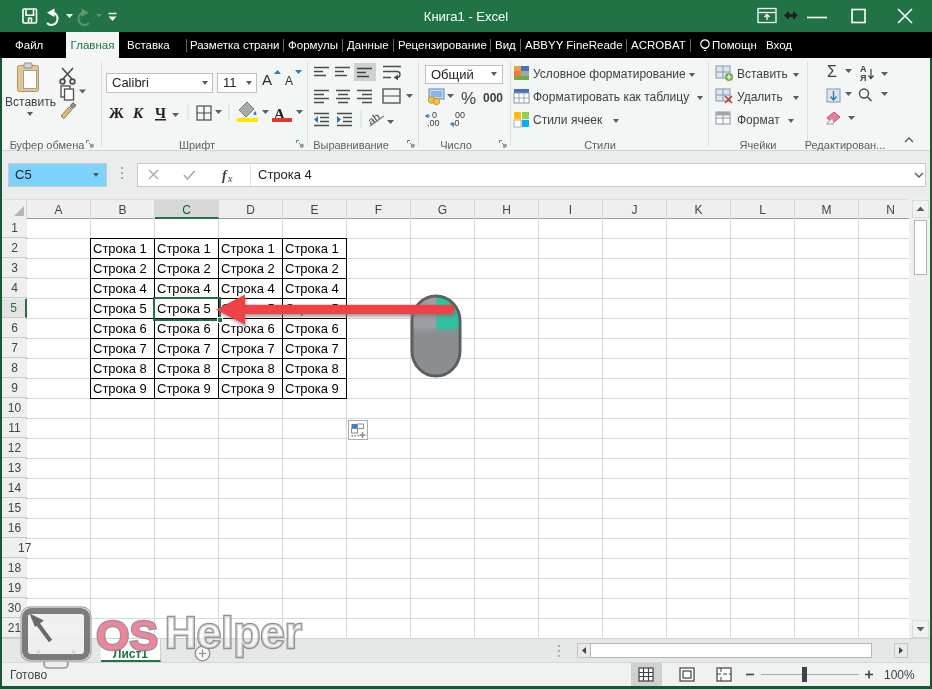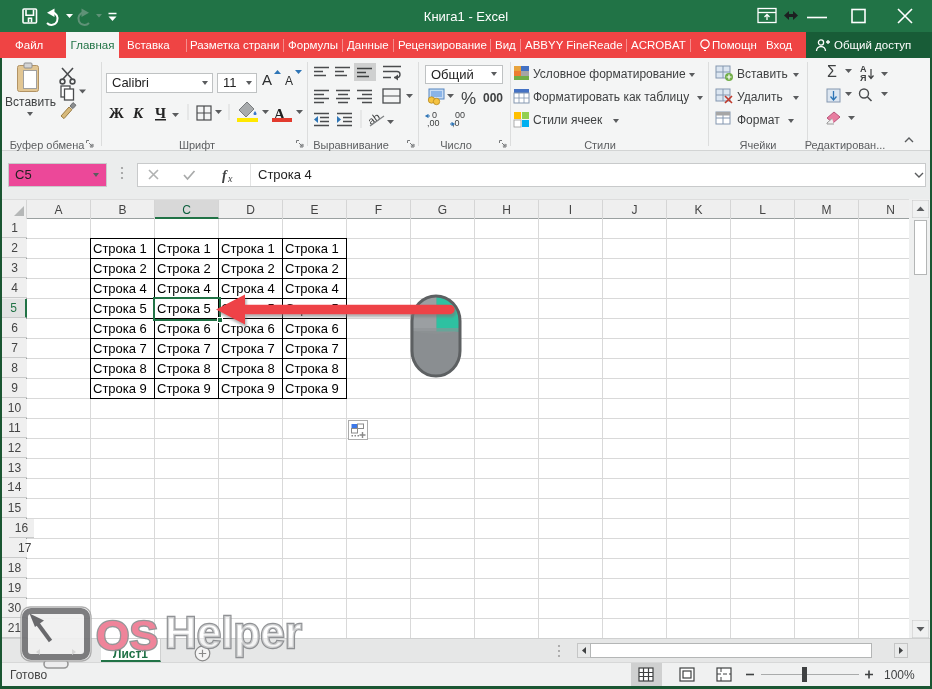--- a/index.html
+++ b/index.html
@@ -1,36 +1,36 @@
 <!DOCTYPE html>
 <html><head><meta charset="utf-8"><style>
 *{margin:0;padding:0;box-sizing:border-box}
 html,body{width:932px;height:689px;overflow:hidden}
 body{font-family:"Liberation Sans",sans-serif;position:relative;background:#fff}
 .abs{position:absolute}
 
 #titlebar{position:absolute;left:0;top:0;width:932px;height:32px;background:#217346;color:#fff}
 #title{position:absolute;left:0;top:9px;width:932px;text-align:center;font-size:13px;color:#fff}
 
-#tabrow{position:absolute;left:0;top:32px;width:932px;height:26px;background:#ef4444;color:#fff;font-size:11.5px}
+#tabrow{position:absolute;left:0;top:32px;width:932px;height:26px;background:#000000;color:#fff;font-size:11.5px}
 .tab{position:absolute;top:0;height:26px;line-height:26px;color:#fff;white-space:nowrap}
 .tabsep{position:absolute;top:7px;width:1px;height:13px;background:rgba(255,255,255,0.4)}
 #tabsel{position:absolute;left:66px;top:0;width:53px;height:26px;background:#f4f5f5;color:#217346;text-align:center;line-height:26px}
 #sharebtn{position:absolute;left:806px;top:0;width:126px;height:26px;background:#185c37;color:#fff;line-height:26px;font-size:11.5px}
 
 #ribbon{position:absolute;left:0;top:58px;width:932px;height:93px;background:#f4f5f5;border-bottom:1px solid #d2d4d4}
 .gsep{position:absolute;top:62px;width:1px;height:84px;background:#dcdddd}
 .glabel{position:absolute;top:139px;font-size:11px;color:#5c5e60;text-align:center}
 .launcher{position:absolute;width:10px;height:10px}
 .combo{position:absolute;background:#fff;border:1px solid #bfc2c3;font-size:13px;color:#222;padding-left:5px}
 .dda{position:absolute;width:0;height:0;border-left:3.5px solid transparent;border-right:3.5px solid transparent;border-top:4px solid #5a5c5e}
 .rtext{position:absolute;font-size:12px;color:#3f4142;white-space:nowrap}
 
 #fbar{position:absolute;left:2px;top:151px;width:928px;height:48px;background:#ebeded}
-#namebox{position:absolute;left:8px;top:163px;width:99px;height:24px;background:#ec4899;border:1px solid #c8cacb;font-size:13px;color:#222;line-height:22px;padding-left:6px}
+#namebox{position:absolute;left:8px;top:163px;width:99px;height:24px;background:#7dd3fc;border:1px solid #c8cacb;font-size:13px;color:#222;line-height:22px;padding-left:6px}
 #fxbox{position:absolute;left:137px;top:163px;width:789px;height:24px;background:#fff;border:1px solid #c8cacb}
 #ftext{position:absolute;left:258px;top:167px;font-size:13px;color:#222}
 
 #colhdr{position:absolute;left:2px;top:199px;width:907px;height:20px;background:#efefef;border-bottom:1px solid #9aa0a0;border-top:1px solid #dcdddd}
 .ch{position:absolute;top:0;height:19px;font-size:12px;color:#444;text-align:center;line-height:20px;border-right:1px solid #d5d5d5}
 #rowhdr{position:absolute;left:2px;top:219px;width:25px;height:419px;background:#efefef;border-right:1px solid #9aa0a0}
 .rh{position:absolute;left:0;width:25px;height:19px;font-size:12px;color:#444;text-align:center;line-height:19px;border-bottom:1px solid #c9caca;background:#efefef}
 #gridarea{position:absolute;left:27px;top:219px;width:882px;height:419px;background:
 repeating-linear-gradient(to right,transparent 0px,transparent 63px,#d9d9d9 63px,#d9d9d9 64px),
 repeating-linear-gradient(to bottom,transparent 0px,transparent 19px,#d9d9d9 19px,#d9d9d9 20px),#fff}
@@ -119,28 +119,20 @@
   <div class="tab" style="left:525px">ABBYY FineReadе</div>
   <div class="tabsep" style="left:626px"></div>
   <div class="tab" style="left:631px">ACROBAT</div>
   <div class="tabsep" style="left:690px"></div>
   <svg class="abs" style="left:697px;top:5px" width="16" height="16" viewBox="0 0 16 16">
     <circle cx="8" cy="7" r="4.2" fill="none" stroke="#fff" stroke-width="1.2"></circle>
     <path d="M6.5 11.5 h3 M7 13.5 h2" stroke="#fff" stroke-width="1.2"></path>
   </svg>
   <div class="tab" style="left:712px">Помощн</div>
   <div class="tab" style="left:766px">Вход</div>
-  <div id="sharebtn">
-    <svg class="abs" style="left:8px;top:5px" width="17" height="17" viewBox="0 0 17 17">
-      <circle cx="7" cy="5.5" r="2.6" fill="none" stroke="#fff" stroke-width="1.3"></circle>
-      <path d="M2.5 14 a4.5 4.5 0 0 1 9 0" fill="none" stroke="#fff" stroke-width="1.3"></path>
-      <path d="M12 5 h4 M14 3 v4" stroke="#fff" stroke-width="1.3"></path>
-    </svg>
-    <span style="margin-left:28px">Общий доступ</span>
-  </div>
 </div>
 
 <div id="ribbon"></div>
 <div class="gsep" style="left:101px;"></div>
 <div class="gsep" style="left:307px;"></div>
 <div class="gsep" style="left:418px;"></div>
 <div class="gsep" style="left:510px;"></div>
 <div class="gsep" style="left:708px;"></div>
 <div class="gsep" style="left:807px;"></div>
 <div class="glabel" style="left:4px;width:86px">Буфер обмена</div>
@@ -413,23 +405,23 @@
 <div class="rh" style="top:60px;">4</div>
 <div class="rh" style="top:80px;background:#e2e3e3;color:#217346;border-right:2px solid #217346;">5</div>
 <div class="rh" style="top:100px;">6</div>
 <div class="rh" style="top:120px;">7</div>
 <div class="rh" style="top:140px;">8</div>
 <div class="rh" style="top:160px;">9</div>
 <div class="rh" style="top:180px;">10</div>
 <div class="rh" style="top:200px;">11</div>
 <div class="rh" style="top:220px;">12</div>
 <div class="rh" style="top:240px;">13</div>
-<div class="rh" style="top:260px;font-family:Liberation Mono, monospace;">14</div>
+<div class="rh" style="top:260px;">14</div>
 <div class="rh" style="top:280px;">15</div>
-<div class="rh" style="top:300px;margin-left:7px;">16</div>
+<div class="rh" style="top:300px;">16</div>
 <div class="rh" style="top:320px;padding-left:16px;">17</div>
 <div class="rh" style="top:340px;">18</div>
 <div class="rh" style="top:360px;">19</div>
 <div class="rh" style="top:380px;">30</div>
 <div class="rh" style="top:400px;">21</div>
 </div>
 <div id="rowhdrcells"></div>
 <table id="datatable">
   <tbody>
       <tr>

